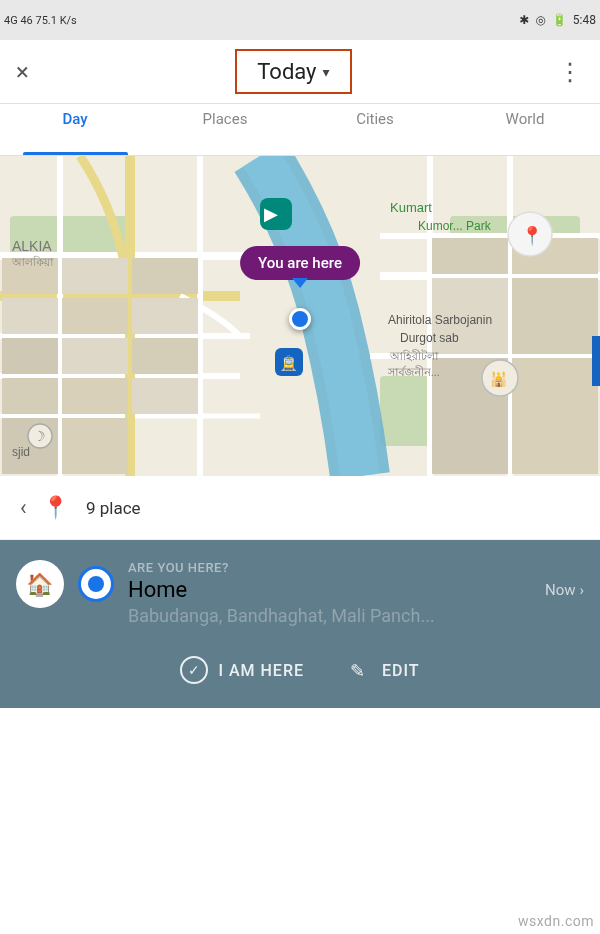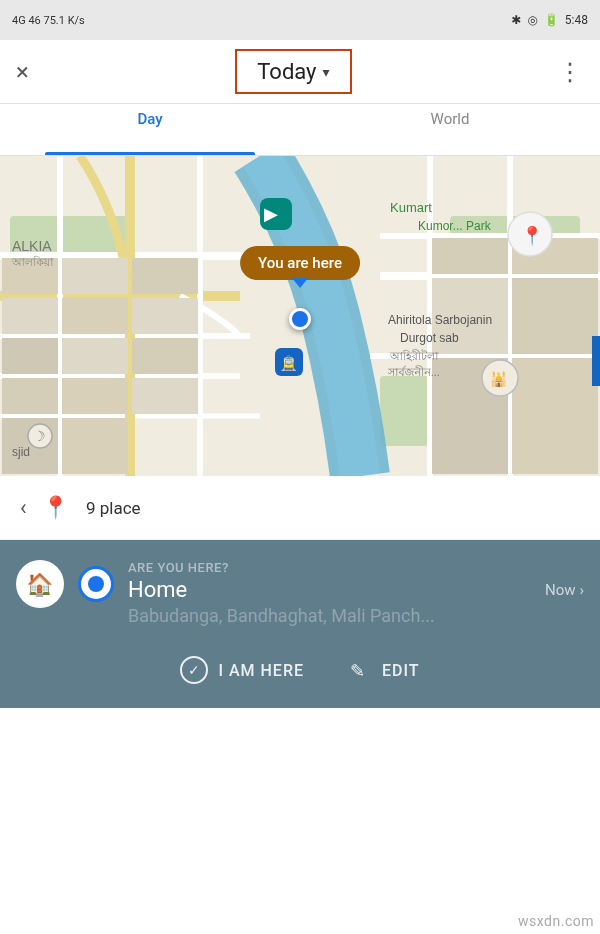--- a/index.html
+++ b/index.html
@@ -3,21 +3,21 @@
   <meta charset="utf-8">
   <meta name="viewport" content="width=600">
   <style>
     * { margin: 0; padding: 0; box-sizing: border-box; }
     body { width: 600px; height: 934px; font-family: 'Roboto', Arial, sans-serif; background: #fff; overflow: hidden; position: relative; }
 
     
     .status-bar {
       width: 100%; height: 40px; background: #e8e8e8;
       display: flex; align-items: center; justify-content: space-between;
-      padding: 0 12px; font-size: 11px; color: #333;
+      padding: 0 4px; font-size: 11px; color: #333;
     }
     .status-bar-left { display: flex; align-items: center; gap: 4px; }
     .status-bar-right { display: flex; align-items: center; gap: 6px; font-size: 12px; }
 
     
     .top-bar {
       width: 100%; height: 64px; background: #fff;
       display: flex; align-items: center; justify-content: space-between;
       padding: 0 16px; border-bottom: 1px solid #e0e0e0;
     }
@@ -53,21 +53,21 @@
       width: 100%; height: 320px; position: relative; overflow: hidden;
       background: #e8e4da;
     }
 
     
     .map-svg { width: 100%; height: 100%; }
 
     
     .you-are-here {
       position: absolute; top: 90px; left: 50%; transform: translateX(-50%);
-      background: #a16207; color: #fff; border-radius: 20px;
+      background: #701a75; color: #fff; border-radius: 20px;
       padding: 8px 18px; font-size: 15px; font-weight: 500;
       white-space: nowrap;
     }
     .you-are-here::after {
       content: ''; position: absolute; bottom: -8px; left: 50%; transform: translateX(-50%);
       border-left: 8px solid transparent; border-right: 8px solid transparent;
       border-top: 10px solid #1a73e8;
     }
 
     
@@ -106,21 +106,21 @@
       width: 36px; height: 36px; border-radius: 50%; border: 3px solid #1a73e8;
       background: #fff; display: flex; align-items: center; justify-content: center;
       flex-shrink: 0; margin-top: 6px;
     }
     .location-dot-inner {
       width: 16px; height: 16px; border-radius: 50%; background: #1a73e8;
     }
     .card-info { flex: 1; }
     .are-you-here { font-size: 13px; color: #b0bec5; font-weight: 500; letter-spacing: 0.5px; text-transform: uppercase; }
     .place-name-row { display: flex; align-items: center; justify-content: space-between; margin-top: 2px; }
-    .place-name { font-size: 22px; color: #ffffff; font-weight: 400; }
+    .place-name { font-size: 22px; color: #000000; font-weight: 400; }
     .now-arrow { display: flex; align-items: flex-start; gap: 4px; color: #cfd8dc; font-size: 15px; }
     .place-address { font-size: 18px; color: #90a4ae; margin-top: 3px; }
 
     
     .action-row {
       display: flex; justify-content: center; gap: 40px;
       padding: 20px 0 24px 0; margin-top: 10px;
     }
     .action-btn {
       display: flex; align-items: center; gap: 10px;
@@ -161,20 +161,26 @@
   <div class="top-bar-title-box">
     <span>Today</span>
     <span class="today-arrow">▾</span>
   </div>
   <span class="more-btn">⋮</span>
 </div>
 
 <div class="tabs">
   <div class="tab active">
     <span>Day</span>
+  </div>
+  <div class="tab">
+    <span>Places</span>
+  </div>
+  <div class="tab">
+    <span>Cities</span>
   </div>
   <div class="tab">
     <span>World</span>
   </div>
 </div>
 
 <div class="map-area">
   
   <svg class="map-svg" viewBox="0 0 600 320" xmlns="http://www.w3.org/2000/svg">
 

